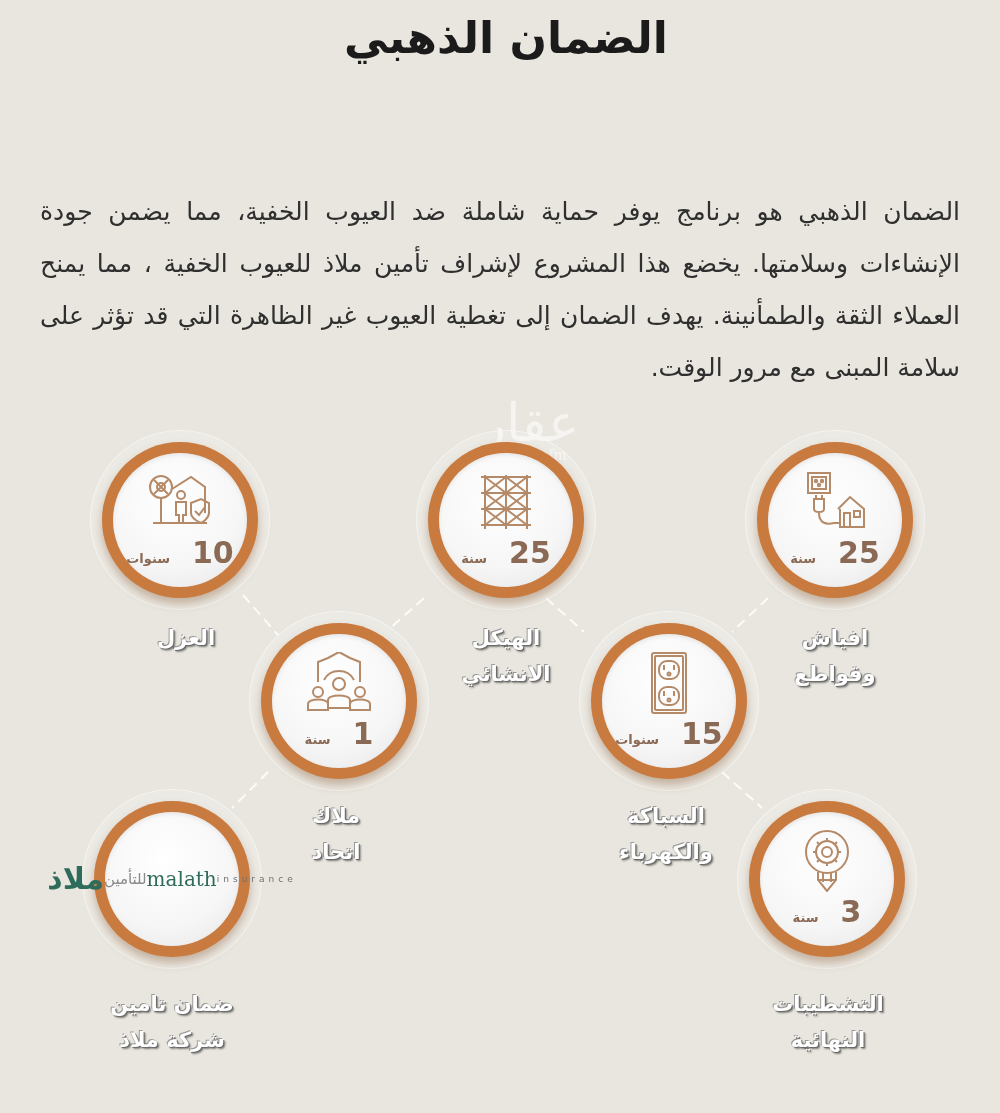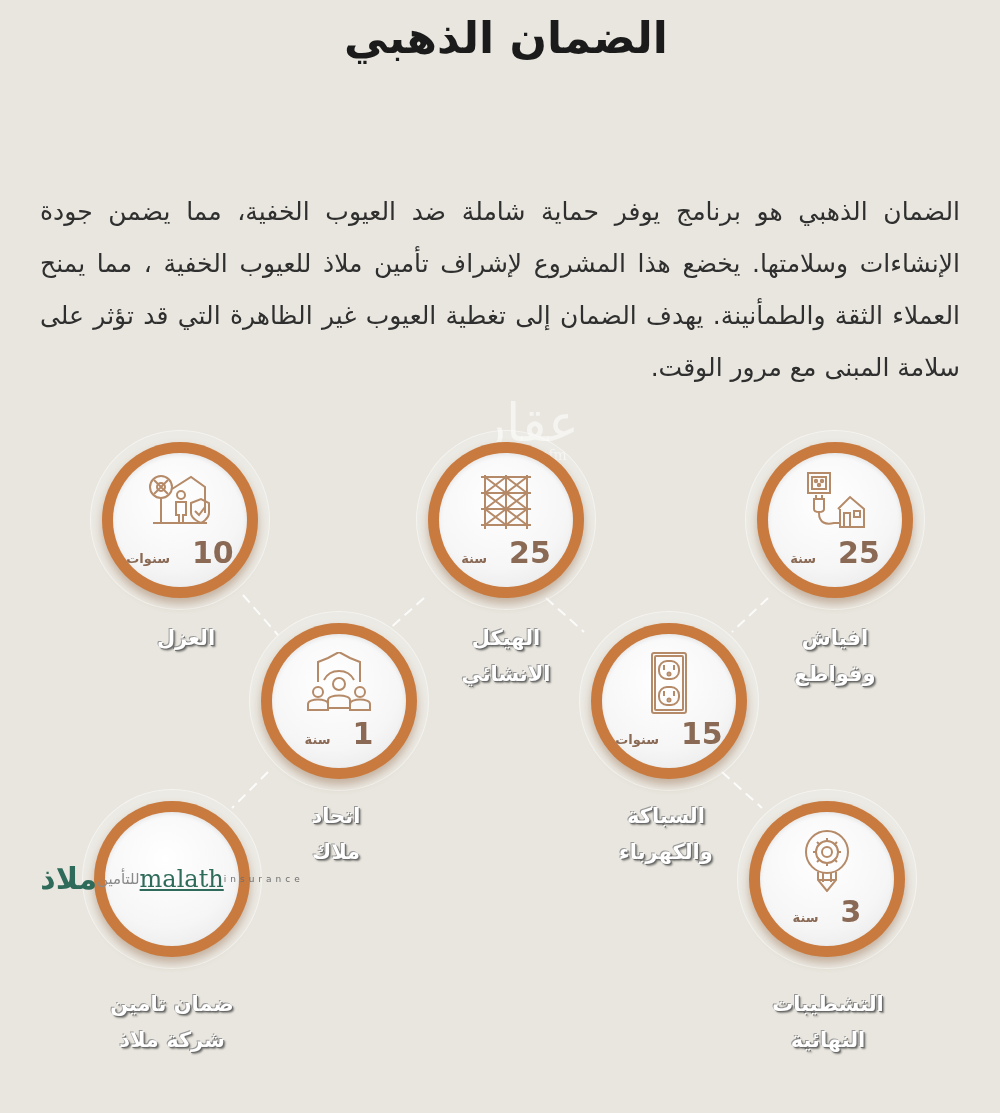--- a/index.html
+++ b/index.html
@@ -51,21 +51,21 @@
   .node .dur .num { font-size:30px; color:#8a6a55;margin-left:20px; }
   .node .dur .unit { font-size:13px; color:#8a6a55; }
   .label {
     position:absolute; width:180px; text-align:center; direction:rtl;
     font-size:21px; font-weight:bold; color:#ffffff; line-height:36px;
     text-shadow:1px 1px 0 #6b6b6b, 2px 2px 2px rgba(0,0,0,0.45), -1px -1px 0 #9a9a9a;
   }
   .malath { display:flex; flex-direction:row; align-items:center; color:#2f6b5a; }
   .malath .m-ar { font-size:30px; line-height:30px; font-weight:bold; }
   .malath .m-ar-sub { font-size:15px; letter-spacing:3px; color:#8a8a8a; }
-  .malath .m-en { font-family:"DejaVu Serif", serif; font-size:24px; line-height:34px;text-decoration:underline; }
+  .malath .m-en { font-family:"DejaVu Serif", serif; font-size:20px; line-height:34px; }
   .malath .m-en-sub { font-size:9px; letter-spacing:4px; color:#6f6f6f; }
 </style>
 </head>
 <body>
 
 <div class="title">الضمان الذهبي</div>
 
 <div class="intro">الضمان الذهبي هو برنامج يوفر حماية شاملة ضد العيوب الخفية، مما يضمن جودة الإنشاءات وسلامتها. يخضع هذا المشروع لإشراف تأمين ملاذ للعيوب الخفية ، مما يمنح العملاء الثقة والطمأنينة. يهدف الضمان إلى تغطية العيوب غير الظاهرة التي قد تؤثر على سلامة المبنى مع مرور الوقت.</div>
 
 <div class="watermark">
@@ -172,22 +172,22 @@
           <path d="M46 58 V52 C46 46 66 46 66 52 V58 Z"></path>
       </svg>
       <div class="dur">
         <span class="num">1</span>
         <span class="unit">سنة</span>
       </div>
     </div>
   </div>
 </div>
 <div class="label" style="left:246px; top:798px;">
+  <div>ملاك</div>
   <div>اتحاد</div>
-  <div>ملاك</div>
 </div>
 
 <div class="node" style="left:580px; top:612px;">
   <div class="ring">
     <div class="face">
       <svg class="icon" viewBox="0 0 70 62" fill="none" stroke="#b58a68" stroke-width="2">
         <rect x="18" y="1" width="34" height="60" rx="2"></rect>
           <rect x="21" y="4" width="28" height="54" rx="1"></rect>
         <rect x="25" y="9" width="20" height="18" rx="8"></rect>
         <rect x="25" y="35" width="20" height="18" rx="8"></rect>

